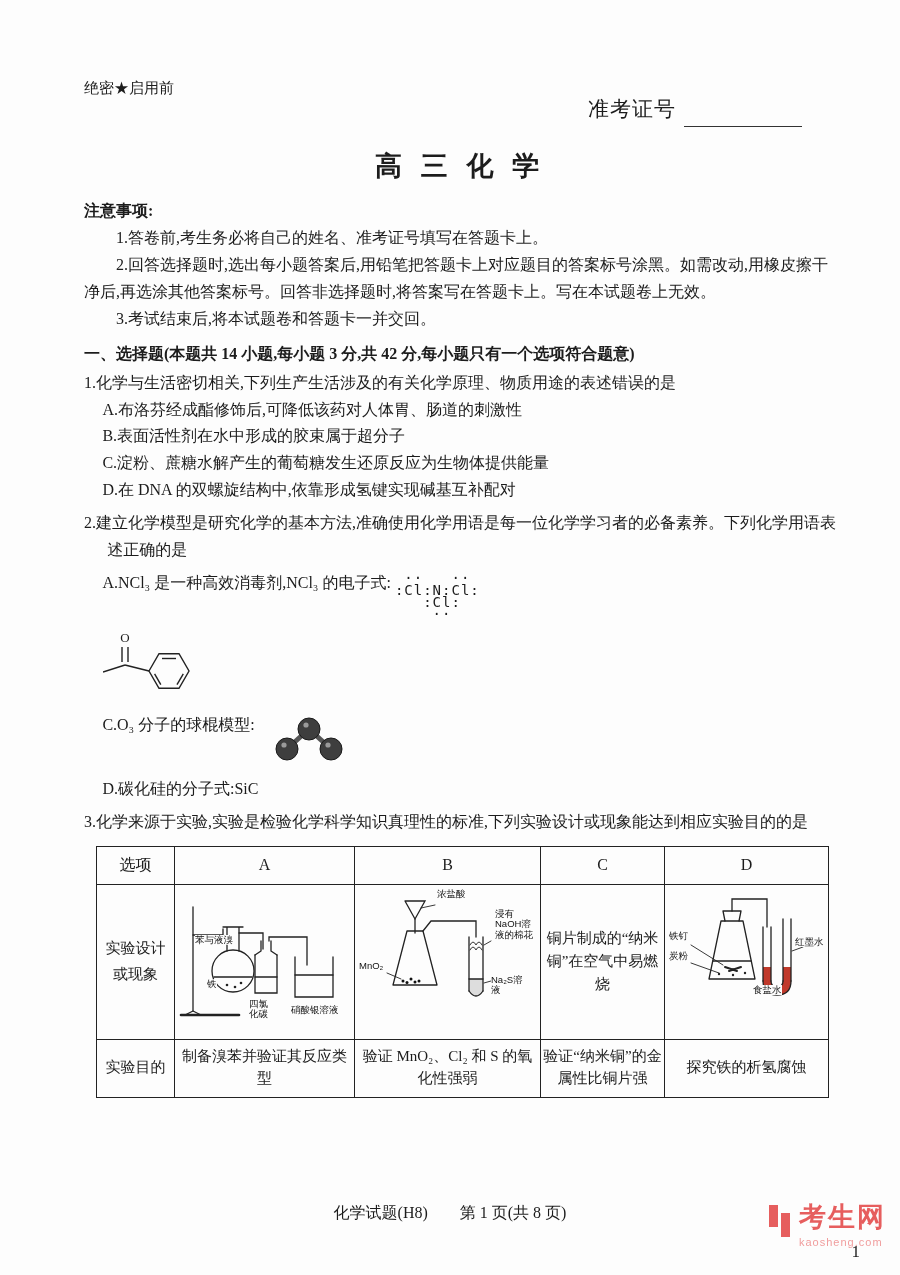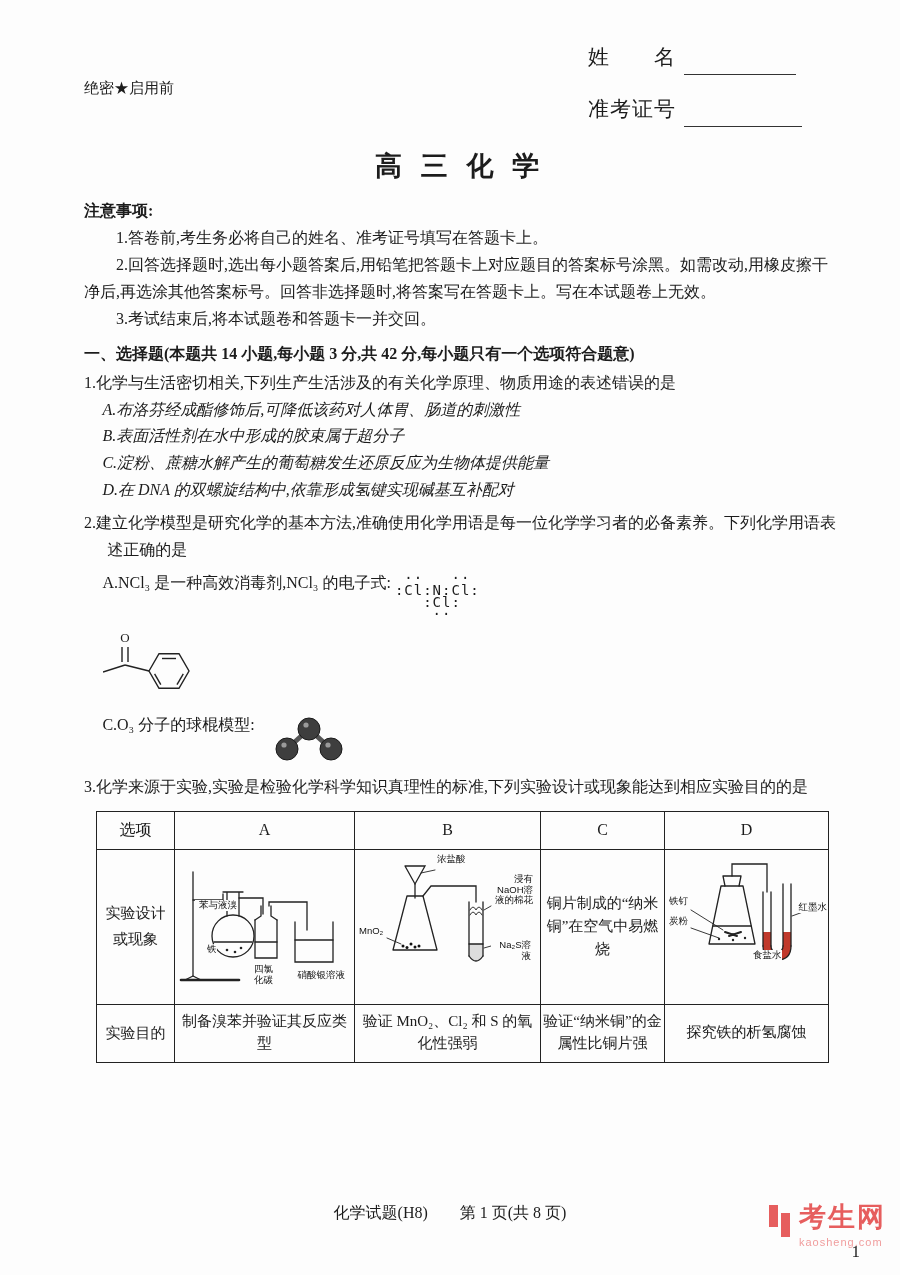--- a/index.html
+++ b/index.html
@@ -19,64 +19,61 @@
   .uline.w1 { width:112px; } .uline.w2 { width:118px; }
   
   .content { padding:150px 64px 0 84px; }
   .title { text-align:center; font-size:27px; font-weight:bold; letter-spacing:6px; line-height:1.2; }
   .authors { text-align:center; font-size:17px; font-weight:bold; margin-top:14px; }
   .notice-heading { font-weight:bold; margin-top:16px; }
   .note { text-indent:2em; }
   .masses { text-indent:2em; font-weight:bold; white-space:pre-wrap; }
   .section-heading { font-weight:bold; margin-top:8px; }
   .stem { padding-left:1.45em; text-indent:-1.45em; margin-top:2px; }
-  .opt { margin-left:1.15em;font-style:italic; }
+  .opt { margin-left:1.15em; }
   .opt-row { margin-left:1.15em; display:flex; align-items:flex-start; }
   
   .lewis { font-family:"DejaVu Sans Mono",monospace; font-size:14px; line-height:12px;
            white-space:pre; margin-left:4px; margin-top:2px; letter-spacing:1px; }
   
   .struct-b { display:flex; align-items:center; }
   .struct-b svg { margin-left:1px; margin-top:-8px; }
   
   .ball-row svg { margin-left:8px; margin-top:-2px; }
   
   table.q3 { border-collapse:collapse; margin:10px 0 0 12px; table-layout:fixed; }
   table.q3 th, table.q3 td { border:1.4px solid #222; font-weight:normal; font-size:15px;
       text-align:center; vertical-align:middle; padding:2px; }
   table.q3 th { height:38px; font-size:16px; }
   td.rowlabel { font-size:15.5px; padding:2px 10px;margin-left:29px; }
   td.purpose  { text-align:left; padding:6px 8px; height:58px; line-height:1.45; }
   td.designC  { text-align:left; padding:6px 9px; line-height:1.55; }
   .apparatus { position:relative; height:150px; }
   .apparatus svg { position:absolute; left:0; top:6px; }
   .app-label { position:absolute; font-size:9.5px; line-height:1.15; background:#fdfdfd;
-      font-family:"Liberation Sans","DejaVu Sans",sans-serif; color:#111; text-align:right; }
+      font-family:"Liberation Sans","DejaVu Sans",sans-serif; color:#111; text-align:left; }
   
   .footer { position:absolute; left:0; right:0; top:1200px; text-align:center; font-size:16px; }
   .watermark { position:absolute; right:14px; top:1203px; display:flex; align-items:flex-start; opacity:.82; }
   .wm-icon { position:relative; width:26px; height:40px; margin-right:5px; }
   .wm-icon .b1 { position:absolute; left:1px; top:2px; width:9px; height:22px; background:#e23c3c; }
   .wm-icon .b2 { position:absolute; left:13px; top:10px; width:9px; height:24px; background:#e23c3c; }
   .wm-brand { font-size:27px; font-weight:bold; color:#e23c3c; line-height:1.1; letter-spacing:2px;
       font-family:"Liberation Sans","DejaVu Sans",sans-serif; }
   .wm-domain { font-size:11px; color:#e88; letter-spacing:1px;
       font-family:"Liberation Sans","DejaVu Sans",sans-serif; }
   .page-number { position:absolute; right:40px; top:1238px; font-size:17px; }
 </style>
 </head>
 <body>
 
 <div class="page">
 
   <div class="classification">绝密★启用前</div>
 
-  <div class="fill-row name">
-    <span>姓　　名</span><span class="uline w1"></span>
-  </div>
   <div class="fill-row adm">
     <span>准考证号</span><span class="uline w2"></span>
   </div>
 
   <div class="content">
     <div class="title">高 三 化 学</div>
 
     <div class="notice-heading">注意事项:</div>
     <p class="note">1.答卷前,考生务必将自己的姓名、准考证号填写在答题卡上。</p>
     <p class="note">2.回答选择题时,选出每小题答案后,用铅笔把答题卡上对应题目的答案标号涂黑。如需改动,用橡皮擦干净后,再选涂其他答案标号。回答非选择题时,将答案写在答题卡上。写在本试题卷上无效。</p>
@@ -125,20 +122,21 @@
             <circle cx="68" cy="39" r="11"></circle>
         </g>
         <g fill="#9a9a9a">
           <circle cx="21" cy="35" r="2.6"></circle>
             <circle cx="43" cy="15" r="2.6"></circle>
             <circle cx="65" cy="35" r="2.6"></circle>
         </g>
       </svg>
     </div>
 
+    <p class="opt" style="margin-top:8px;">D.碳化硅的分子式:SiC</p>
 
     <p class="stem" style="margin-top:6px;">3.化学来源于实验,实验是检验化学科学知识真理性的标准,下列实验设计或现象能达到相应实验目的的是</p>
 
     <table class="q3">
       <colgroup>
           <col style="width:78px">
           <col style="width:180px">
           <col style="width:186px">
           <col style="width:124px">
           <col style="width:164px">

